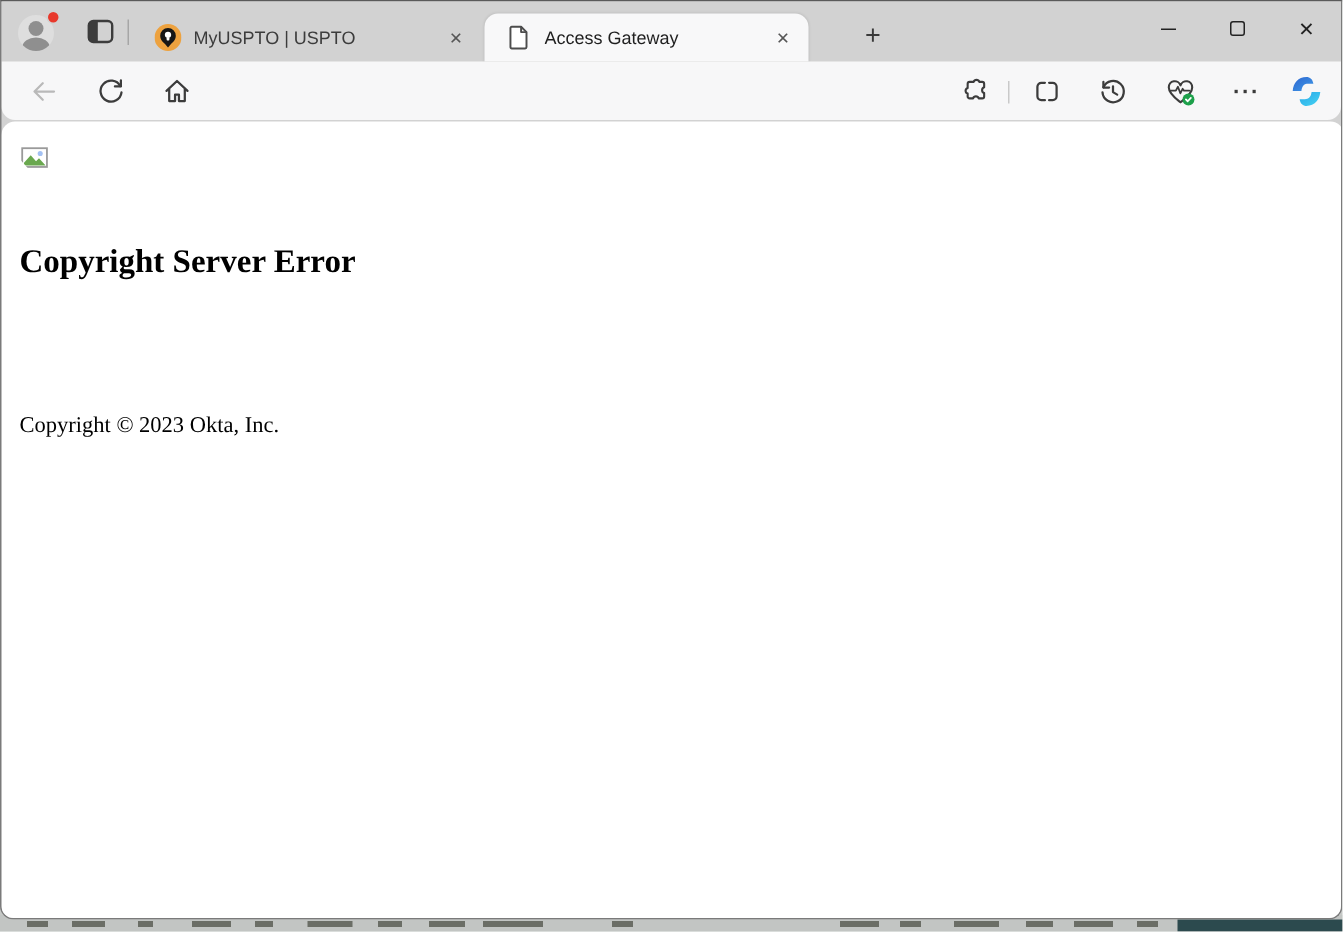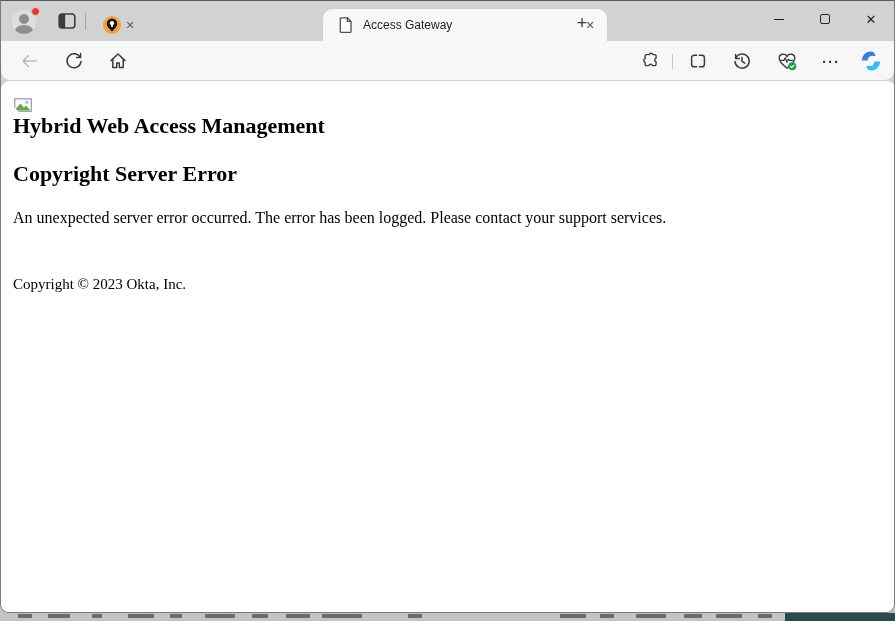--- a/index.html
+++ b/index.html
@@ -21,21 +21,21 @@
   .avatar-wrap { position:absolute; left:11px; top:9px; width:26px; height:26px; }
   .avatar { width:24px; height:24px; border-radius:50%; background:#dedede; overflow:hidden; position:relative; }
   .avatar .head { position:absolute; left:7px; top:4px; width:10px; height:10px; border-radius:50%; background:#8f8f8f; }
   .avatar .body { position:absolute; left:3px; top:15px; width:18px; height:12px; border-radius:50%; background:#8f8f8f; }
   .noti-dot { position:absolute; right:-2px; top:-3px; width:9px; height:9px; border-radius:50%; background:#e8392c; border:1.5px solid #d2d2d2; }
   .tab-actions { position:absolute; left:56px; top:10px; width:20px; height:20px; }
   .strip-divider { position:absolute; left:84px; top:12px; width:1px; height:17px; background:#a6a6a6; }
 
   .tab { position:absolute; top:8px; height:32px; display:flex; align-items:center; cursor:default; }
   .tab.inactive { left:88px; width:232px; }
-  .tab.active { left:322px; width:284px; background:#f8f8f9; border-radius:9px 9px 0 0;
+  .tab.active { left:322px; width:216px; background:#f8f8f9; border-radius:9px 9px 0 0;
                 box-shadow:0 0 2px rgba(0,0,0,.10); }
   .tab .fav { margin-left:14px; width:18px; height:18px; flex:0 0 auto; }
   .tab .title { margin-left:8px; font-size:12px; color:#3c3c3c; white-space:nowrap; overflow:hidden;
                 text-overflow:ellipsis; flex:1 1 auto; }
   .tab.active .title { color:#1f1f1f; }
   .tab .close { width:18px; height:18px; margin-right:8px; flex:0 0 auto; display:flex; align-items:center;
                 justify-content:center; font-size:11px; color:#565656; border-radius:4px; }
   .newtab { position:absolute; left:570px; top:11px; width:22px; height:22px; display:flex; align-items:center;
             justify-content:center; font-size:18px; font-weight:300; color:#3a3a3a; border-radius:4px; }
 
@@ -114,20 +114,21 @@
 
     <div class="strip-divider"></div>
 
     <div class="tab inactive">
       <svg class="fav" width="18" height="18" viewBox="0 0 18 18">
         <circle cx="9" cy="9" r="9" fill="#eda23f"></circle>
         <path d="M9 2.6 a5.2 5.2 0 0 1 5.2 5.2 c0 2.7 -1.9 4.2 -3.2 5.6 L9 15.6 l-2 -2.2 C5.7 12 3.8 10.5 3.8 7.8 A5.2 5.2 0 0 1 9 2.6 z" fill="#161616"></path>
         <circle cx="9" cy="7.2" r="2.1" fill="#ffffff"></circle>
         <rect x="8.1" y="9" width="1.8" height="2" rx="0.5" fill="#ffffff"></rect>
       </svg>
+      <span class="title">MyUSPTO | USPTO</span>
       <span class="close">✕</span>
     </div>
 
     <div class="tab active">
       <svg class="fav" width="18" height="18" viewBox="0 0 18 18">
         <path d="M4.2 1.8 h6.2 l3.6 3.6 v10 a0.9 0.9 0 0 1 -0.9 0.9 H4.2 a0.9 0.9 0 0 1 -0.9 -0.9 V2.7 a0.9 0.9 0 0 1 0.9 -0.9 z" fill="#ffffff" stroke="#4d4d4d" stroke-width="1.3" stroke-linejoin="round"></path>
         <path d="M10.4 1.8 v3.6 h3.6" fill="none" stroke="#4d4d4d" stroke-width="1.3" stroke-linejoin="round"></path>
       </svg>
       <span class="title">Access Gateway</span>
       <span class="close">✕</span>
@@ -245,19 +246,17 @@
 
   <div class="content">
 
     <svg class="broken-img" width="19" height="15" viewBox="0 0 19 15">
       <rect x="0.8" y="0.8" width="16.5" height="12.5" fill="#ffffff" stroke="#9a9a9a" stroke-width="1.2"></rect>
       <path d="M2 10.5 L6.5 5.5 L10 9.5 L12 7.5 L16.4 12.4 H2 z" fill="#6aa84f"></path>
       <circle cx="12.8" cy="4.3" r="1.7" fill="#a4c2f4"></circle>
       <path d="M0 9 L5 14.6 L0 14.6 z" fill="#ffffff"></path>
     </svg>
 
-    <div class="h1">Hybrid Web Access Management</div>
     <div class="h2">Copyright Server Error</div>
-    <div class="msg">An unexpected server error occurred. The error has been logged. Please contact your support services.</div>
     <div class="copyright">Copyright © 2023 Okta, Inc.</div>
   </div>
 
 </div>
 
 </body></html>

